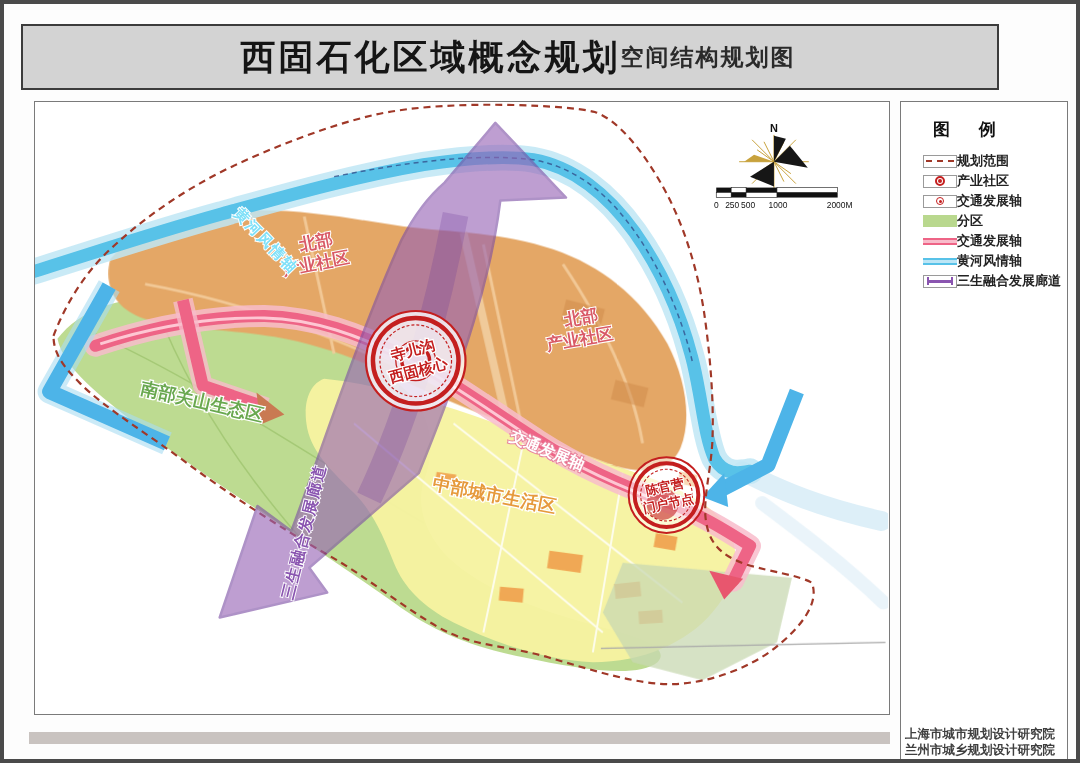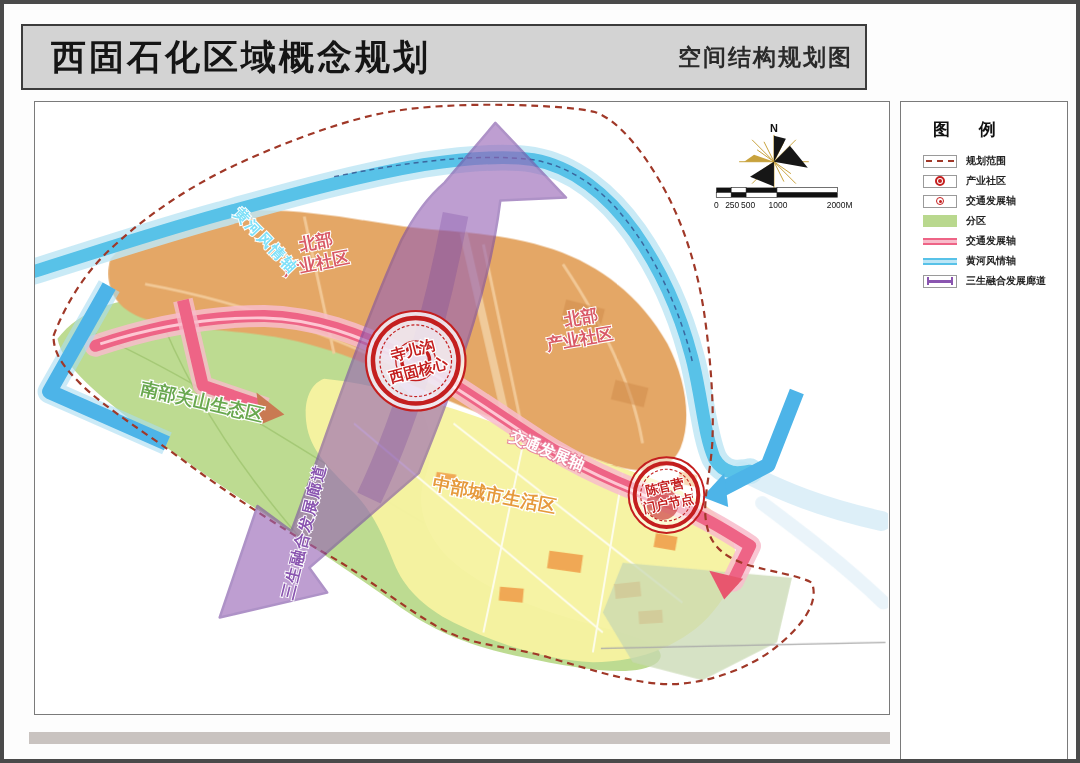--- a/index.html
+++ b/index.html
@@ -1,34 +1,34 @@
 <!DOCTYPE html>
 <html><head>
 <meta charset="utf-8">
 <style>
   html,body{margin:0;padding:0;background:#ffffff;}
   body{font-family:"Liberation Sans","DejaVu Sans",sans-serif;}
   #canvas{position:relative;width:1080px;height:763px;background:#fdfdfd;
           border:4px solid #4a4a4a;box-sizing:border-box;overflow:hidden;}
   
-  .titlebar{position:absolute;left:17px;top:20px;width:846px;height:66px;
+  .titlebar{position:absolute;left:17px;top:20px;width:978px;height:66px;
             background:#d3d3d3;border:2px solid #3c3c3c;box-sizing:border-box;
-            display:flex;align-items:center;justify-content:space-between;}
+            display:flex;align-items:center;justify-content:center;}
   .titlebar .main{font-size:35px;font-weight:700;color:#151515;letter-spacing:3px;margin-left:28px;}
   .titlebar .sub{font-size:23px;font-weight:700;color:#2a2a2a;letter-spacing:2px;margin-right:12px;}
   
   .mapframe{position:absolute;left:30px;top:97px;width:856px;height:614px;
             background:#ffffff;border:1.5px solid #7a7a7a;box-sizing:border-box;}
   .legendframe{position:absolute;left:896px;top:97px;width:168px;height:689px;
             background:#ffffff;border:1.5px solid #7a7a7a;box-sizing:border-box;}
   .legend-title{margin:16px 0 10px 32px;font-size:17px;font-weight:700;color:#111;letter-spacing:12px;}
   .lrow{display:flex;align-items:center;height:20px;margin-left:22px;}
   .lsw{width:34px;height:13px;position:relative;flex:0 0 34px;display:flex;align-items:center;justify-content:center;box-sizing:border-box;}
   .lsw.boxed{border:1px solid #9a9a9a;background:#fff;}
-  .llabel{font-size:10px;color:#222;margin-left:9px;white-space:nowrap;font-weight:600;}
+  .llabel{font-size:13px;color:#222;white-space:nowrap;font-weight:600;}
   .dashline{width:28px;border-top:2px dashed #a03828;}
   .bullseye{width:10px;height:10px;border-radius:50%;border:2px solid #c41f1f;position:relative;box-sizing:border-box;}
   .bullseye::after{content:"";position:absolute;left:50%;top:50%;width:4px;height:4px;margin:-2px 0 0 -2px;border-radius:50%;background:#c41f1f;}
   .bullseye.small{width:8px;height:8px;border-width:1.5px;}
   .bullseye.small::after{width:3px;height:3px;margin:-1.5px 0 0 -1.5px;}
   .sw-fill{width:34px;height:12px;background:#b9d88e;}
   .sw-traffic{width:34px;height:7px;background:linear-gradient(to bottom,#ee6486 0 2px,#f8bccb 2px 5px,#ee6486 5px 7px);}
   .sw-river{width:34px;height:7px;background:linear-gradient(to bottom,#58c2e8 0 2px,#bde6f6 2px 5px,#58c2e8 5px 7px);}
   .sw-corridor{width:26px;height:8px;position:relative;}
   .sw-corridor::before{content:"";position:absolute;left:0;top:3px;width:26px;height:2.5px;background:#8a55b0;}
@@ -273,14 +273,18 @@
     </div>
     <div class="lrow">
       <div class="lsw boxed">
           <div class="sw-corridor"></div>
         </div>
       <div class="llabel">三生融合发展廊道</div>
     </div>
   </div>
 
   <div class="footerbar"></div>
+  <div class="footer-text">
+    <div>上海市城市规划设计研究院</div>
+    <div>兰州市城乡规划设计研究院</div>
+  </div>
 
 </div>
 
 </body></html>

